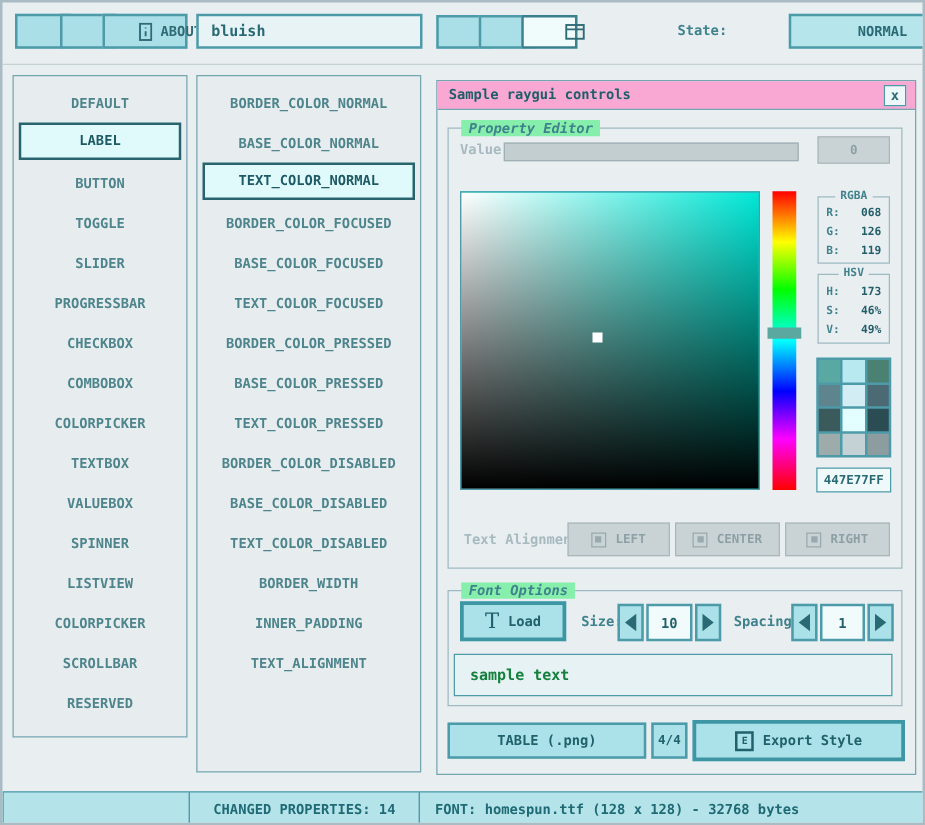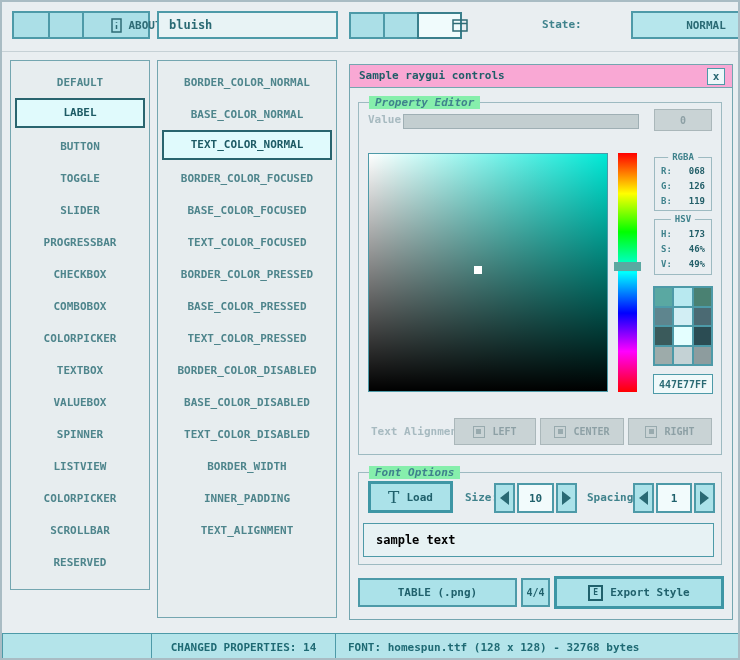--- a/index.html
+++ b/index.html
@@ -109,21 +109,21 @@
     display:flex; align-items:center; justify-content:center; cursor:pointer;
   }
   .tri-left{ width:0; height:0; border-top:7px solid transparent; border-bottom:7px solid transparent; border-right:9px solid #2a6a74; }
   .tri-right{ width:0; height:0; border-top:7px solid transparent; border-bottom:7px solid transparent; border-left:9px solid #2a6a74; }
   .value-box{
     background:#f2fbfc; border:2px solid #4d9aa8; color:#20616c; font-size:11px;
     display:flex; align-items:center; justify-content:center;
   }
   .fo-label{ color:#3f828c; font-size:11px; line-height:30px; }
   .sample-textbox{
-    background:#e7f2f4; border:1px solid #4d9aa8; color:#000000; font-size:12px;
+    background:#e7f2f4; border:1px solid #4d9aa8; color:#15803d; font-size:12px;
     line-height:32px; padding-left:12px;
   }
   .export-icon{
     width:15px; height:16px; border:2px solid #20616c; font-size:8px; line-height:12px;
     text-align:center; color:#20616c; position:relative; background:transparent;
   }
   .t-glyph{ font-family:"DejaVu Serif", serif; font-size:17px; font-weight:normal; color:#20616c; }
 
   
   .status-cell{

